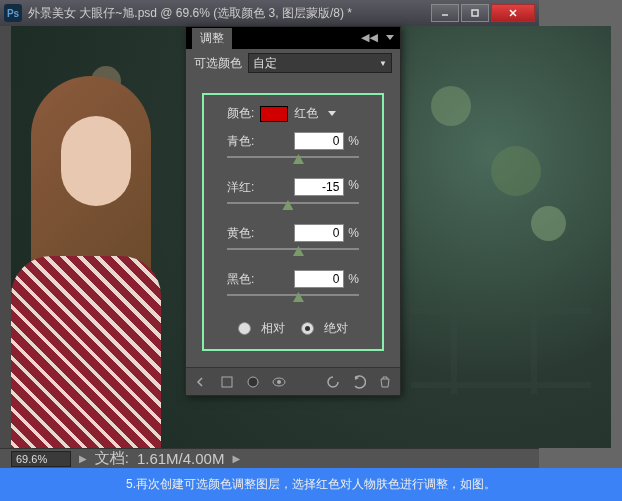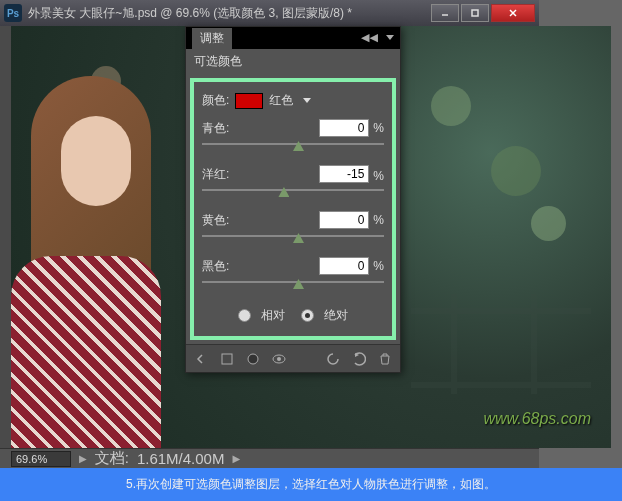--- a/index.html
+++ b/index.html
@@ -36,21 +36,21 @@
     .panel-tabs { height: 22px; background: #000000; display: flex; align-items: center; padding: 0 6px; position: relative; }
     .panel-tabs::after { content: ''; position: absolute; right: 6px; top: 8px; border-left: 4px solid transparent; border-right: 4px solid transparent; border-top: 5px solid #aaa; }
     .tab { color: #ddd; font-size: 12px; padding: 2px 8px; background: #535353; }
     .panel-close { position: absolute; right: 22px; top: 4px; color: #aaa; font-size: 11px; }
     
     .panel-row { display: flex; align-items: center; padding: 4px 8px; gap: 6px; }
     .panel-label { color: #ddd; font-size: 12px; }
     .preset-select { flex: 1; height: 20px; background: #3a3a3a; border: 1px solid #222; color: #ddd; font-size: 12px; padding: 0 4px; display: flex; align-items: center; justify-content: space-between; }
     .preset-select::after { content: '▼'; font-size: 8px; }
     
-    .red-box { margin: 4px; border: 4px solid #86efac; padding: 4px 4px 8px; }
+    .red-box { margin: 16px; border: 2px solid #86efac; padding: 4px 19px 8px; }
     .color-row { display: flex; align-items: center; padding: 6px 4px; gap: 6px; }
     .color-swatch { width: 28px; height: 16px; background: #d00000; border: 1px solid #000; }
     .color-name { color: #ddd; font-size: 12px; }
     .color-dd { margin-left: 4px; border-left: 4px solid transparent; border-right: 4px solid transparent; border-top: 5px solid #ddd; }
     
     .slider-group { padding: 2px 4px; }
     .slider-label-row { display: flex; align-items: center; justify-content: space-between; padding: 2px 0; }
     .slider-lbl { color: #ddd; font-size: 12px; }
     .slider-val { width: 50px; height: 18px; background: #fff; border: 1px solid #888; font-size: 12px; text-align: right; padding: 0 4px; display: flex; align-items: center; justify-content: flex-end; }
     .pct { color: #ddd; font-size: 12px; margin-left: 4px; }
@@ -110,30 +110,32 @@
         <div class="bokeh b2"></div>
         <div class="bokeh b3"></div>
         <div class="bokeh b4"></div>
     </div>
     <div class="fence"></div>
     <div class="person">
       <div class="hair"></div>
         <div class="face"></div>
         <div class="sweater"></div>
     </div>
-    <div class="watermark">www.68ps.com</div>
   </div>
 
   <div class="panel">
     <div class="panel-tabs">
       <div class="tab">调整</div>
       <div class="panel-close">◀◀</div>
     </div>
     <div class="panel-row">
       <span class="panel-label">可选颜色</span>
+      <div class="preset-select">
+        <span>自定</span>
+      </div>
     </div>
 
     <div class="red-box">
       <div class="color-row">
         <span class="panel-label">颜色:</span>
         <div class="color-swatch"></div>
         <span class="color-name">红色</span>
         <div class="color-dd"></div>
       </div>
 
@@ -147,21 +149,21 @@
         </div>
         <div class="slider-track">
             <div class="slider-line"></div>
             <div class="slider-thumb" style="left:50%"></div>
           </div>
       </div>
 
       <div class="slider-group">
         <div class="slider-label-row">
           <span class="slider-lbl">洋红:</span>
-          <div style="display:flex;align-items:flex-end">
+          <div style="display:flex;align-items:flex-start">
             <div class="slider-val">-15</div>
             <span class="pct">%</span>
           </div>
         </div>
         <div class="slider-track">
             <div class="slider-line"></div>
             <div class="slider-thumb" style="left:42%"></div>
           </div>
       </div>
 

